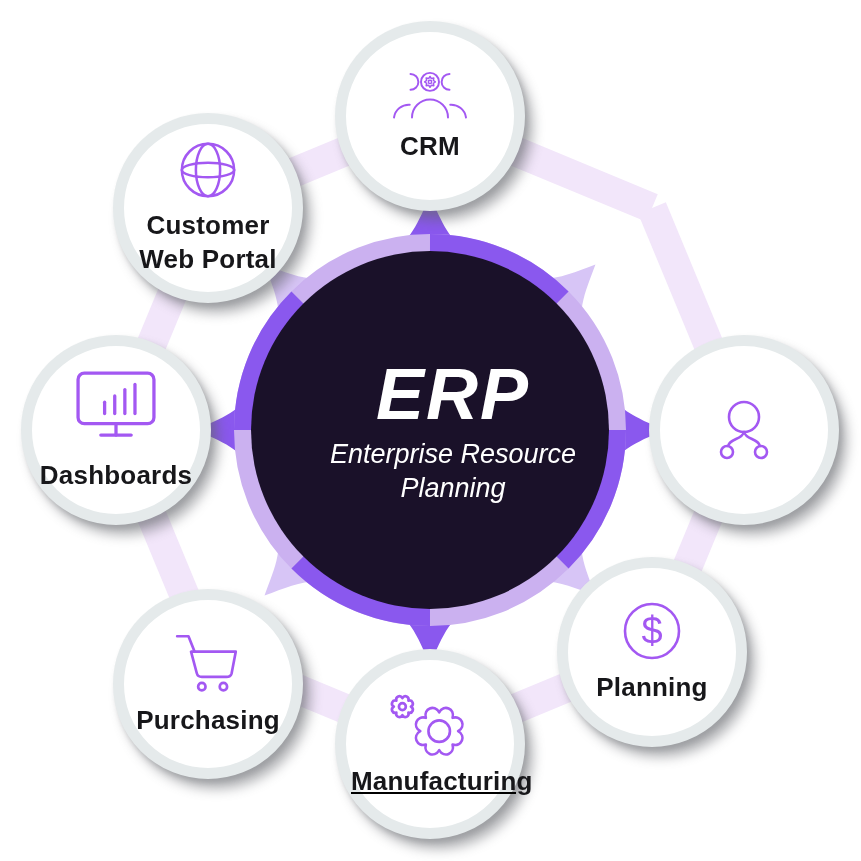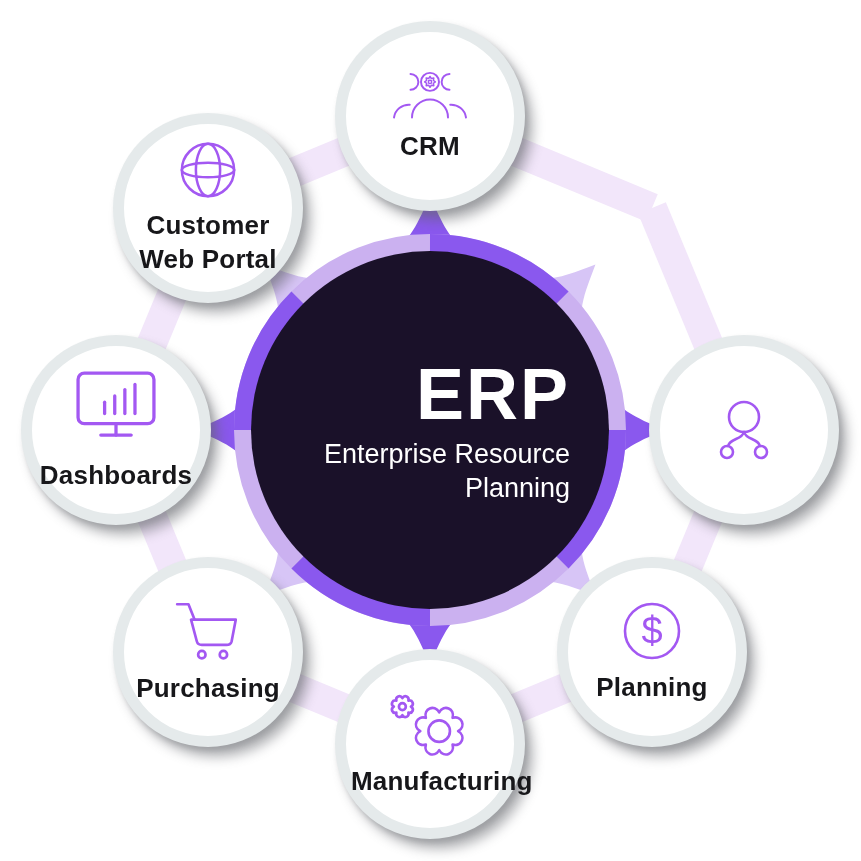--- a/index.html
+++ b/index.html
@@ -4,22 +4,22 @@
 <style>
   html,body{margin:0;padding:0;background:#fff;}
   .stage{
     position:relative;width:861px;height:861px;background:#fff;
     font-family:"Liberation Sans",sans-serif;overflow:hidden;
   }
   .stage svg{display:block;}
   .bands{position:absolute;left:0;top:0;}
   .ornament{position:absolute;left:185px;top:185px;}
   .center-label{
-    position:absolute;left:410px;top:432px;transform:translate(-50%,-50%);
-    width:320px;text-align:right;color:var(--center-text,#ffffff);z-index:3;
+    position:absolute;left:453px;top:432px;transform:translate(-50%,-50%);
+    width:320px;text-align:center;color:var(--center-text,#ffffff);z-index:3;font-style:italic;
   }
   .erp{font-size:72px;font-weight:700;letter-spacing:2px;line-height:1;}
   .erp-sub{font-size:27px;line-height:1.26;margin-top:7px;font-weight:400;}
   .satellite{
     position:absolute;width:190px;height:190px;box-sizing:border-box;
     border-radius:50%;background:#fff;
     border:11px solid var(--satellite-border,#E5EAEB);
     box-shadow:8px 10px 12px rgba(96,99,104,.48), 3px 4px 5px rgba(120,122,126,.28);
     display:flex;flex-direction:column;align-items:center;justify-content:center;
     gap:8px;z-index:2;
@@ -28,22 +28,22 @@
     font-weight:700;font-size:26px;color:var(--label-text,#17171A);
     text-align:center;line-height:1.3;letter-spacing:.2px;max-width:158px;
   }
   .icon-stroke{fill:none;stroke:var(--icon-stroke,#A358F2);stroke-width:2.6;
     stroke-linecap:round;stroke-linejoin:round;}
   
   .sat-crm{left:335px;top:21px;}
   .sat-time{left:557px;top:113px;}
   .sat-distribution{left:649px;top:335px;}
   .sat-finance{left:557px;top:557px;}
-  .sat-manufacturing{left:335px;top:649px;}
-  .sat-purchasing{left:113px;top:557px;}
+  .sat-manufacturing{left:335px;top:649px;text-decoration:underline;}
+  .sat-purchasing{left:113px;top:589px;}
   .sat-dashboards{left:21px;top:335px;gap:15px;}
   .sat-portal{left:113px;top:113px;}
 </style>
 </head>
 <body>
 
 <div class="stage">
 
   <svg class="bands" width="861" height="861" viewBox="0 0 861 861">
     <g stroke="var(--connector-band,#F2E6FA)" stroke-width="30">

